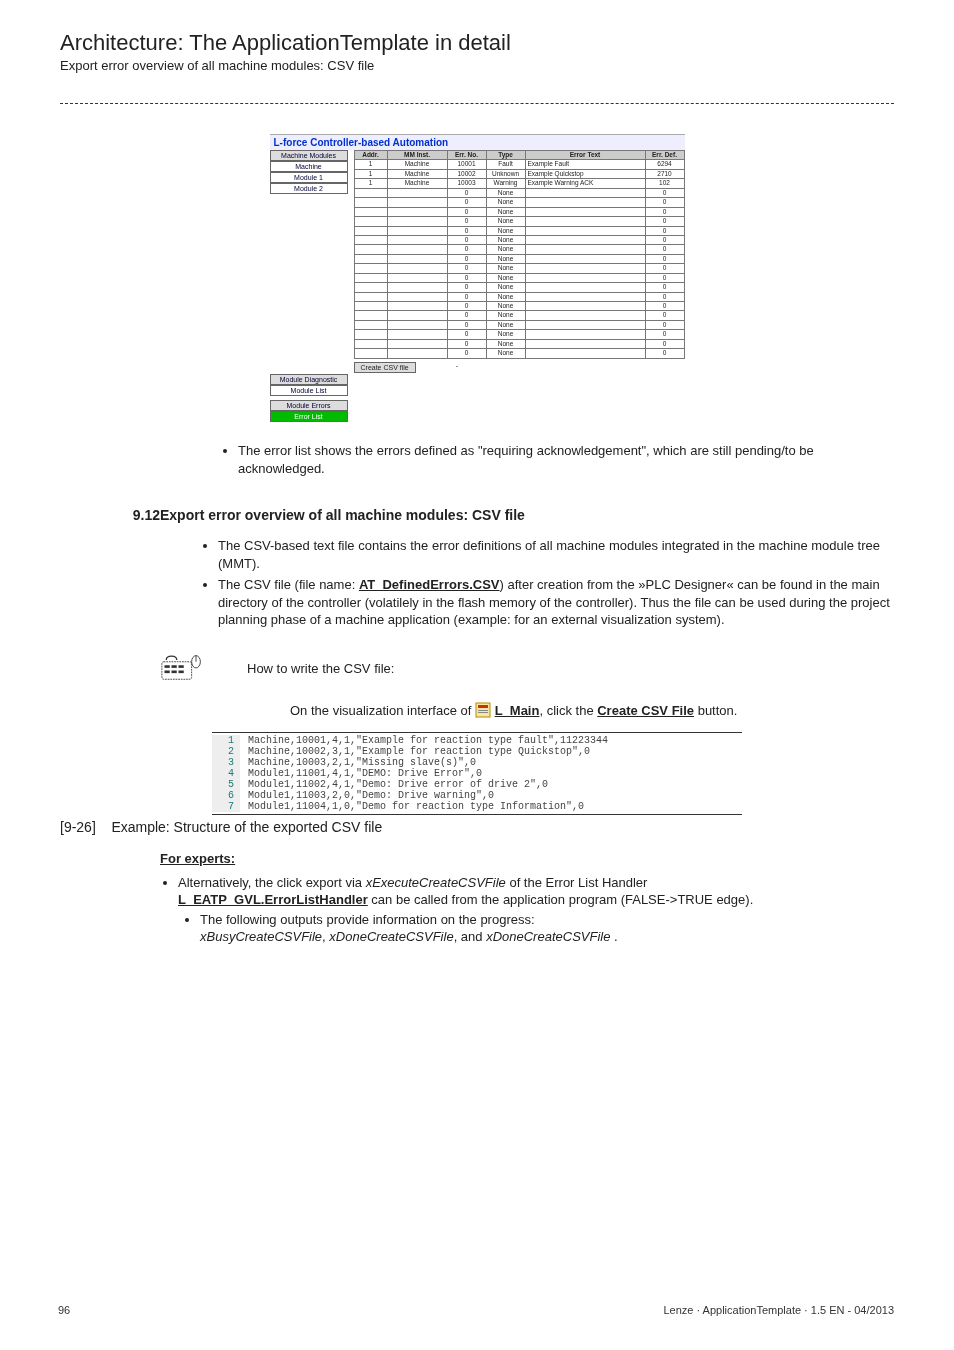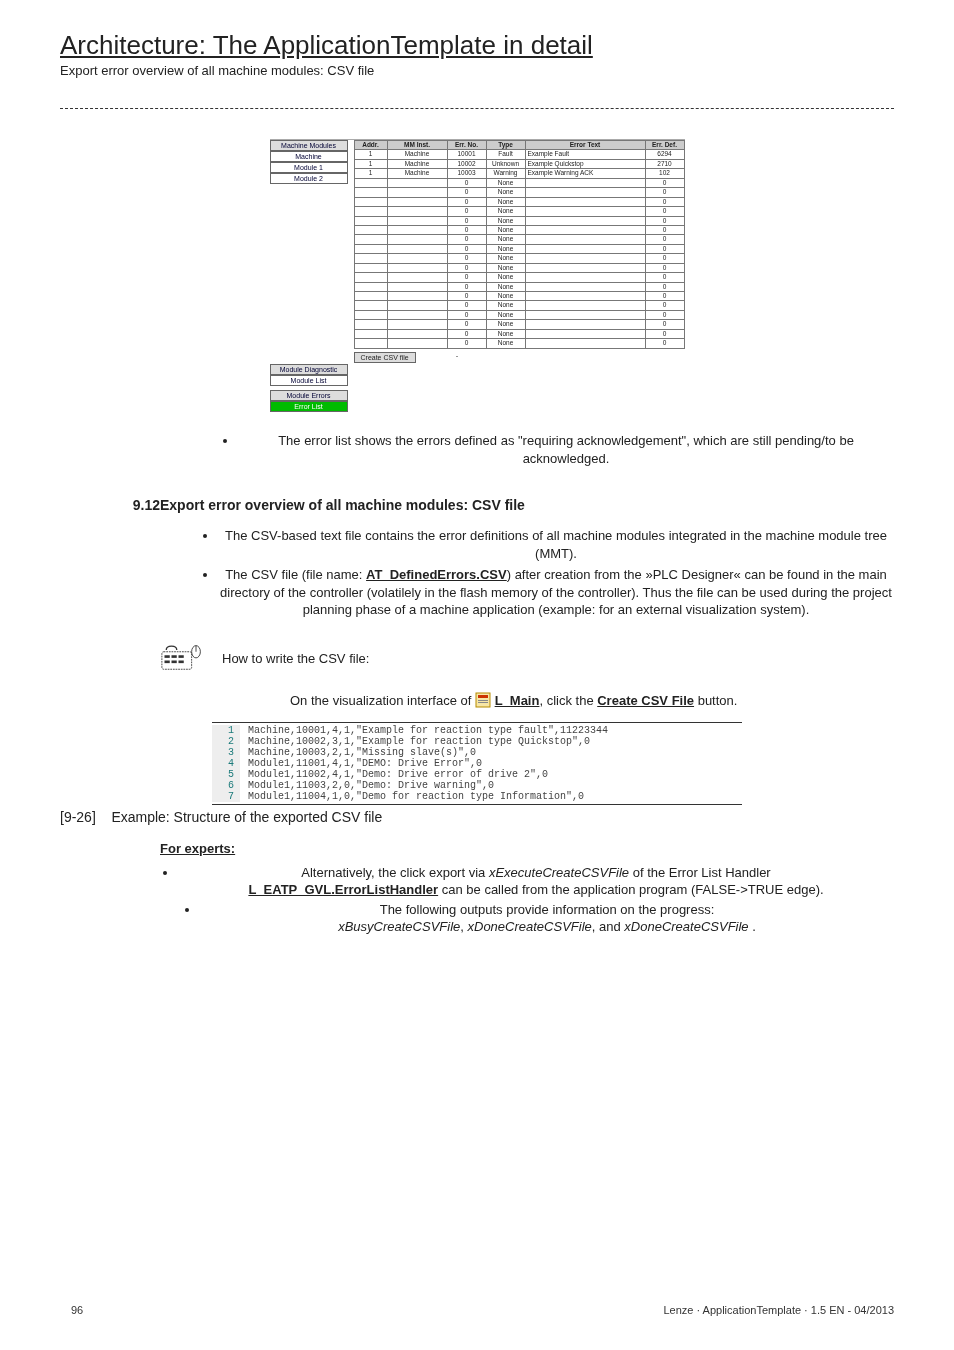--- a/index.html
+++ b/index.html
@@ -6,24 +6,23 @@
     font-family: "Segoe UI", Arial, sans-serif;
     font-size: 13px;
     color: #222;
     margin: 0;
     padding: 30px 60px 40px 60px;
     width: 834px;
     position: relative;
     min-height: 1270px;
   }
   h1 {
-    font-size: 26px;
+    font-size: 22px;
     font-weight: 400;
     margin: 0 0 2px 0;
-    text-decoration: underline;
   }
   .subtitle {
     font-size: 13px;
     margin-bottom: 30px;
   }
   .dashed-line {
     border: none;
     border-top: 1.5px dashed #333;
     margin: 20px 0 30px 0;
   }
@@ -95,37 +94,38 @@
     font-size: 7px;
     padding: 1px 6px;
     display: inline-block;
     margin-top: 3px;
   }
 
   
   .indent1 { margin-left: 160px; }
   .indent2 { margin-left: 100px; }
   .indent3 { margin-left: 140px; }
-  ul.body { list-style: disc; padding-left: 18px; margin: 6px 0; text-align: center; }
+  ul.body { list-style: disc; padding-left: 18px; margin: 6px 0; }
   ul.body li { margin-bottom: 4px; line-height: 1.35; }
   ul.sub { list-style: disc; padding-left: 14px; margin: 2px 0 2px 8px; }
 
   .sec-head {
     display: flex;
     margin-top: 30px;
     margin-bottom: 14px;
     text-align: right;
   }
   .sec-no { width: 100px; font-weight: bold; font-size: 14px; }
   .sec-title { font-weight: bold; font-size: 14px; }
 
   .howto-row {
     display: flex;
     align-items: center;
     margin: 24px 0 18px 0;
+    gap: 25px;
   }
   .howto-icon {
     width: 44px;
     margin-right: 18px;
   }
   .page-icon svg { width: 16px; height: 16px; vertical-align: -3px; }
 
   
   .codefig {
     width: 530px;
@@ -148,39 +148,40 @@
   .codefig .code { color: #444; }
 
   .caption {
     font-size: 14px;
     margin: 4px 0 16px 0;
   }
 
   .footer {
     position: absolute;
     bottom: 24px;
-    left: 71px;
+    left: 58px;
     right: 60px;
     display: flex;
     justify-content: space-between;
     font-size: 11px;
     color: #333;
   }
 
   b, strong { font-weight: 700; text-decoration: underline; }
   em, i { font-style: italic; }
 </style>
 </head>
 <body>
 
 <h1>Architecture: The ApplicationTemplate in detail</h1>
 <div class="subtitle">Export error overview of all machine modules: CSV file</div>
 <hr class="dashed-line">
 
 <div class="screenshot">
+  <div class="vis-title">L-force Controller-based Automation</div>
   <div class="vis-wrap">
     <div class="vis-left">
       <div class="mm-title">Machine Modules</div>
       <div class="mm-btn">Machine</div>
       <div class="mm-btn">Module 1</div>
       <div class="mm-btn">Module 2</div>
       <div class="spacer"></div>
       <div class="grp-title">Module Diagnostic</div>
       <div class="mm-btn">Module List</div>
       <div style="height:4px"></div>

